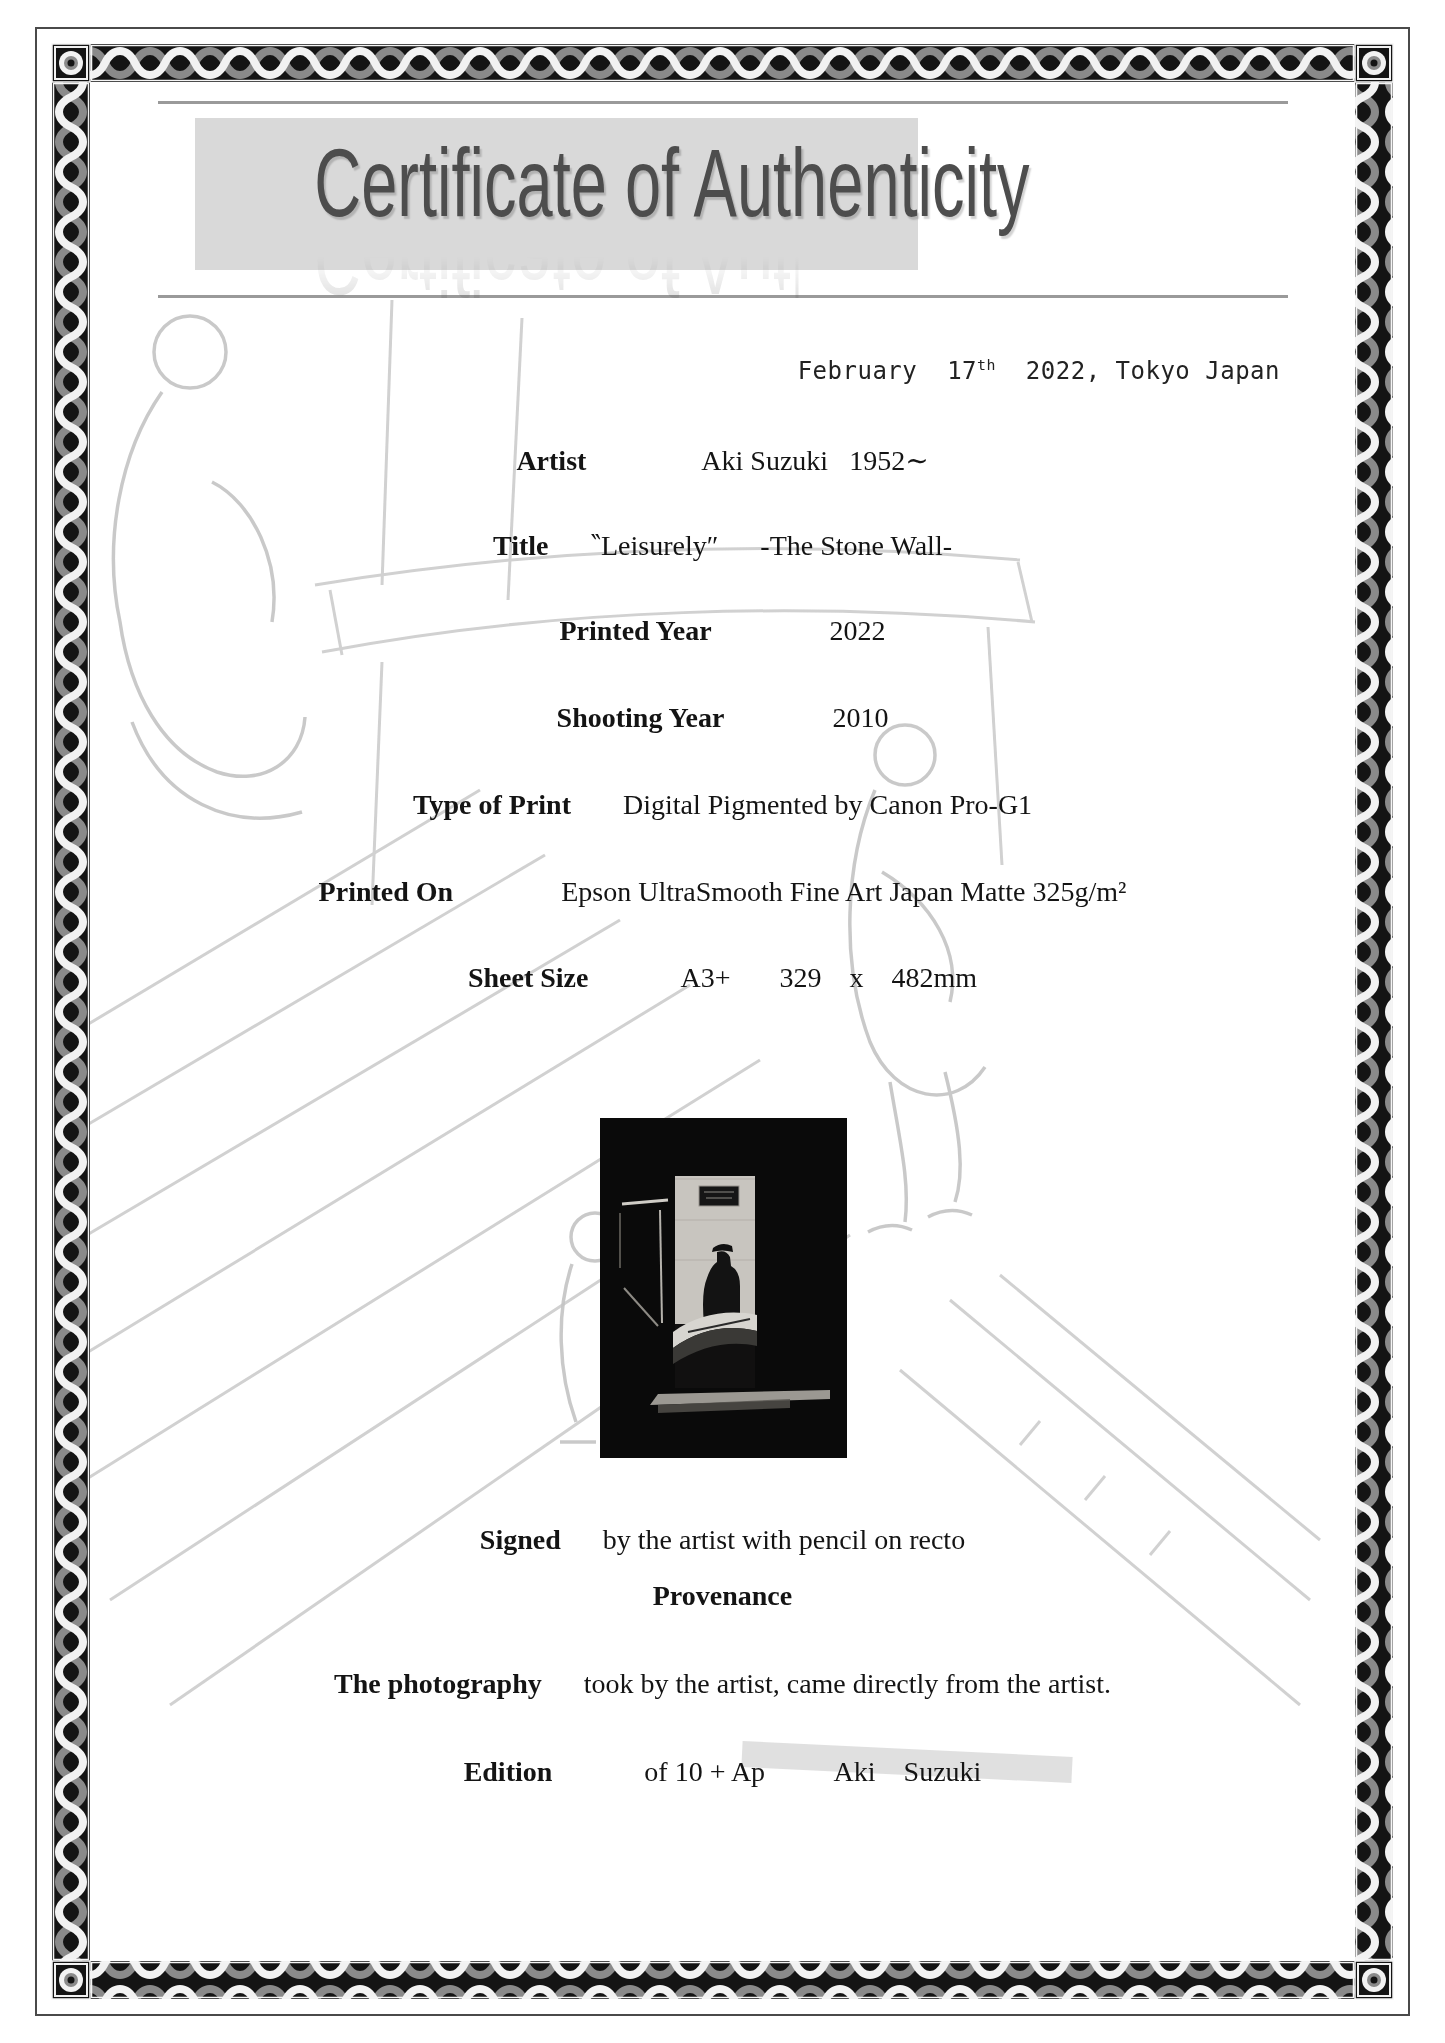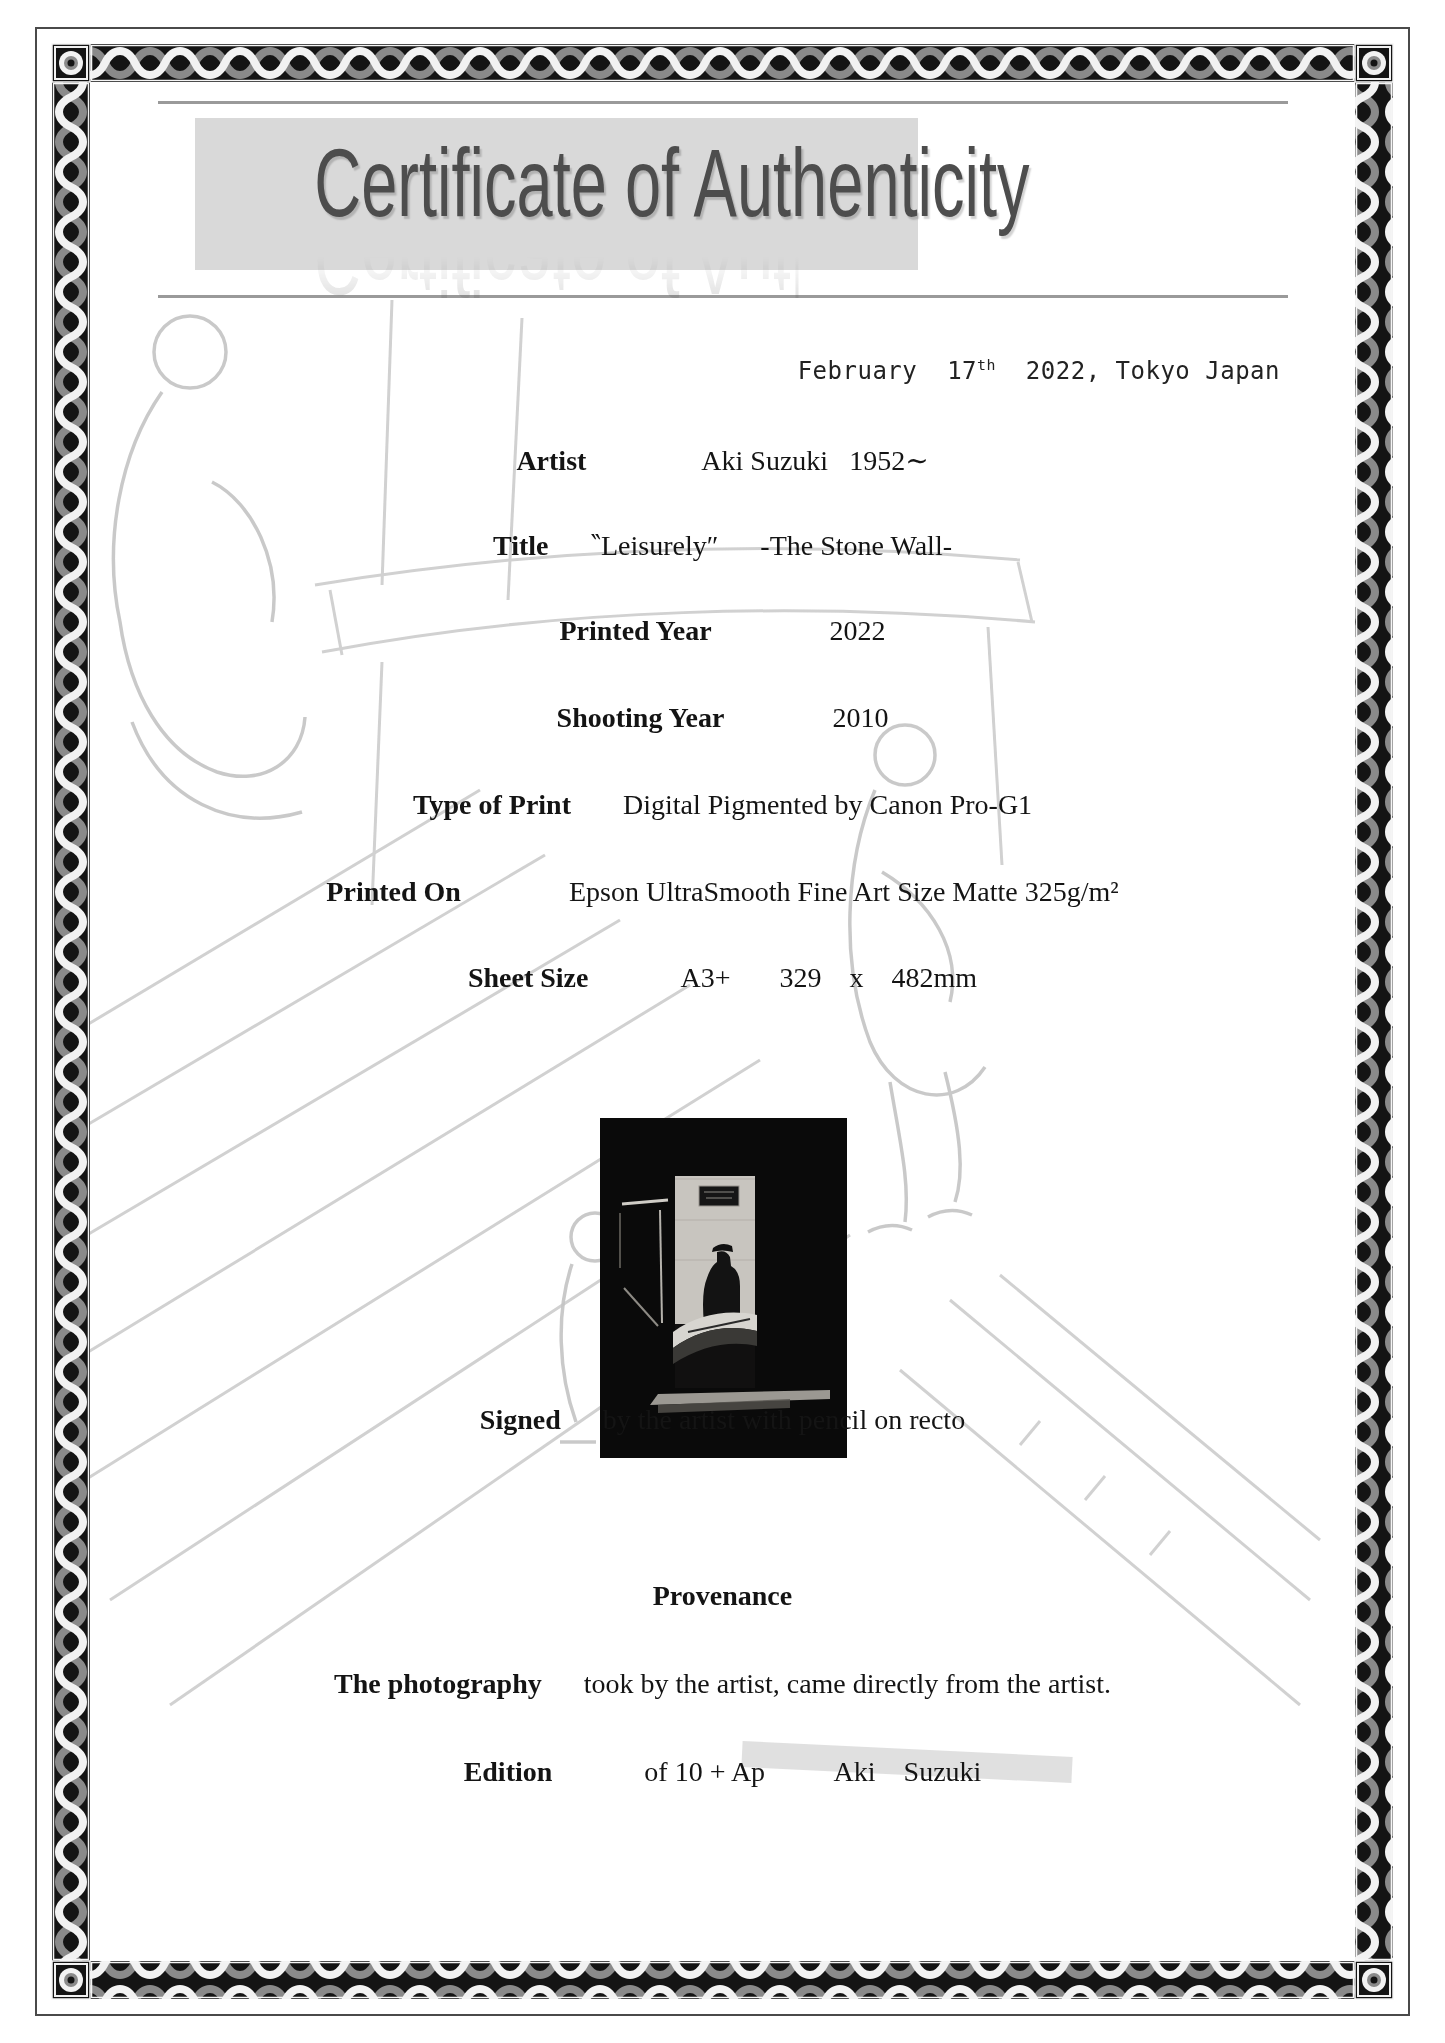--- a/index.html
+++ b/index.html
@@ -103,21 +103,21 @@
   <div class="row" style="top:444px"><span class="lbl">Artist</span><span class="gap" style="width:115px"></span><span class="val">Aki Suzuki   1952∼</span></div>
 
   <div class="row" style="top:529px"><span class="lbl">Title</span><span class="gap" style="width:42px"></span><span class="val">‶Leisurely″      -The Stone Wall-</span></div>
 
   <div class="row" style="top:615px"><span class="lbl">Printed Year</span><span class="gap" style="width:118px"></span><span class="val">2022</span></div>
 
   <div class="row" style="top:702px"><span class="lbl">Shooting Year</span><span class="gap" style="width:108px"></span><span class="val">2010</span></div>
 
   <div class="row" style="top:789px"><span class="lbl">Type of Print</span><span class="gap" style="width:52px"></span><span class="val">Digital Pigmented by Canon Pro-G1</span></div>
 
-  <div class="row" style="top:876px"><span class="lbl">Printed On</span><span class="gap" style="width:108px"></span><span class="val">Epson UltraSmooth Fine Art Size Matte 325g/m²</span></div>
+  <div class="row" style="top:876px"><span class="lbl">Printed On</span><span class="gap" style="width:108px"></span><span class="val">Epson UltraSmooth Fine Art Japan Matte 325g/m²</span></div>
 
   <div class="row" style="top:962px"><span class="lbl">Sheet Size</span><span class="gap" style="width:92px"></span><span class="val">A3+       329    x    482mm</span></div>
 
 
   <svg class="photo" viewBox="0 0 247 340" role="img">
     <rect width="247" height="340" fill="#0a0a0a"></rect>
     <rect x="75" y="58" width="80" height="212" fill="#111010"></rect>
     <rect x="75" y="58" width="80" height="148" fill="#c8c5bf"></rect>
     <path d="M75,102 h80 M75,142 h80 M75,61 h80" stroke="#b3b0aa" stroke-width="1.2" fill="none"></path>
     <rect x="99" y="68" width="40" height="20" fill="#161616" stroke="#97948e" stroke-width="1"></rect>
@@ -128,21 +128,21 @@
     <path d="M88,214 L150,201" stroke="#2a2a2a" stroke-width="2" fill="none"></path>
     <path d="M73,230 C99,211 128,206 157,213 L157,228 C130,222 100,228 73,246 Z" fill="#3a3936"></path>
     <path d="M58,276 L230,272 L230,281 L50,287 Z" fill="#9b9892"></path>
     <path d="M58,287 L190,281 L190,290 L58,295 Z" fill="#55524d" opacity="0.8"></path>
     <path d="M22,86 L68,82" stroke="#cfccc6" stroke-width="3" fill="none"></path>
     <path d="M60,92 L62,205" stroke="#b5b2ac" stroke-width="2" fill="none"></path>
     <path d="M24,170 L58,208" stroke="#8d8a84" stroke-width="2" fill="none"></path>
     <path d="M20,95 L20,150" stroke="#6b6862" stroke-width="1.5" fill="none"></path>
   </svg>
 
-  <div class="row" style="top:1404px"><span class="lbl">Signed</span><span class="gap" style="width:42px"></span><span class="val">by the artist with pencil on recto</span></div>
+  <div class="row" style="top:1524px"><span class="lbl">Signed</span><span class="gap" style="width:42px"></span><span class="val">by the artist with pencil on recto</span></div>
 
   <div class="row" style="top:1668px"><span class="lbl">The photography</span><span class="gap" style="width:42px"></span><span class="val">took by the artist, came directly from the artist.</span></div>
 
   <div class="row" style="top:1580px"><span class="lbl">Provenance</span></div>
 
   <div class="row" style="top:1756px"><span class="lbl">Edition</span><span class="gap" style="width:92px"></span><span class="val">of 10 + Ap          Aki    Suzuki</span></div>
 
   <svg class="frame" viewBox="0 0 1445 2043" aria-hidden="true">
     <defs>
       <pattern id="braidH" x="90" y="44" width="60" height="38" patternUnits="userSpaceOnUse">

